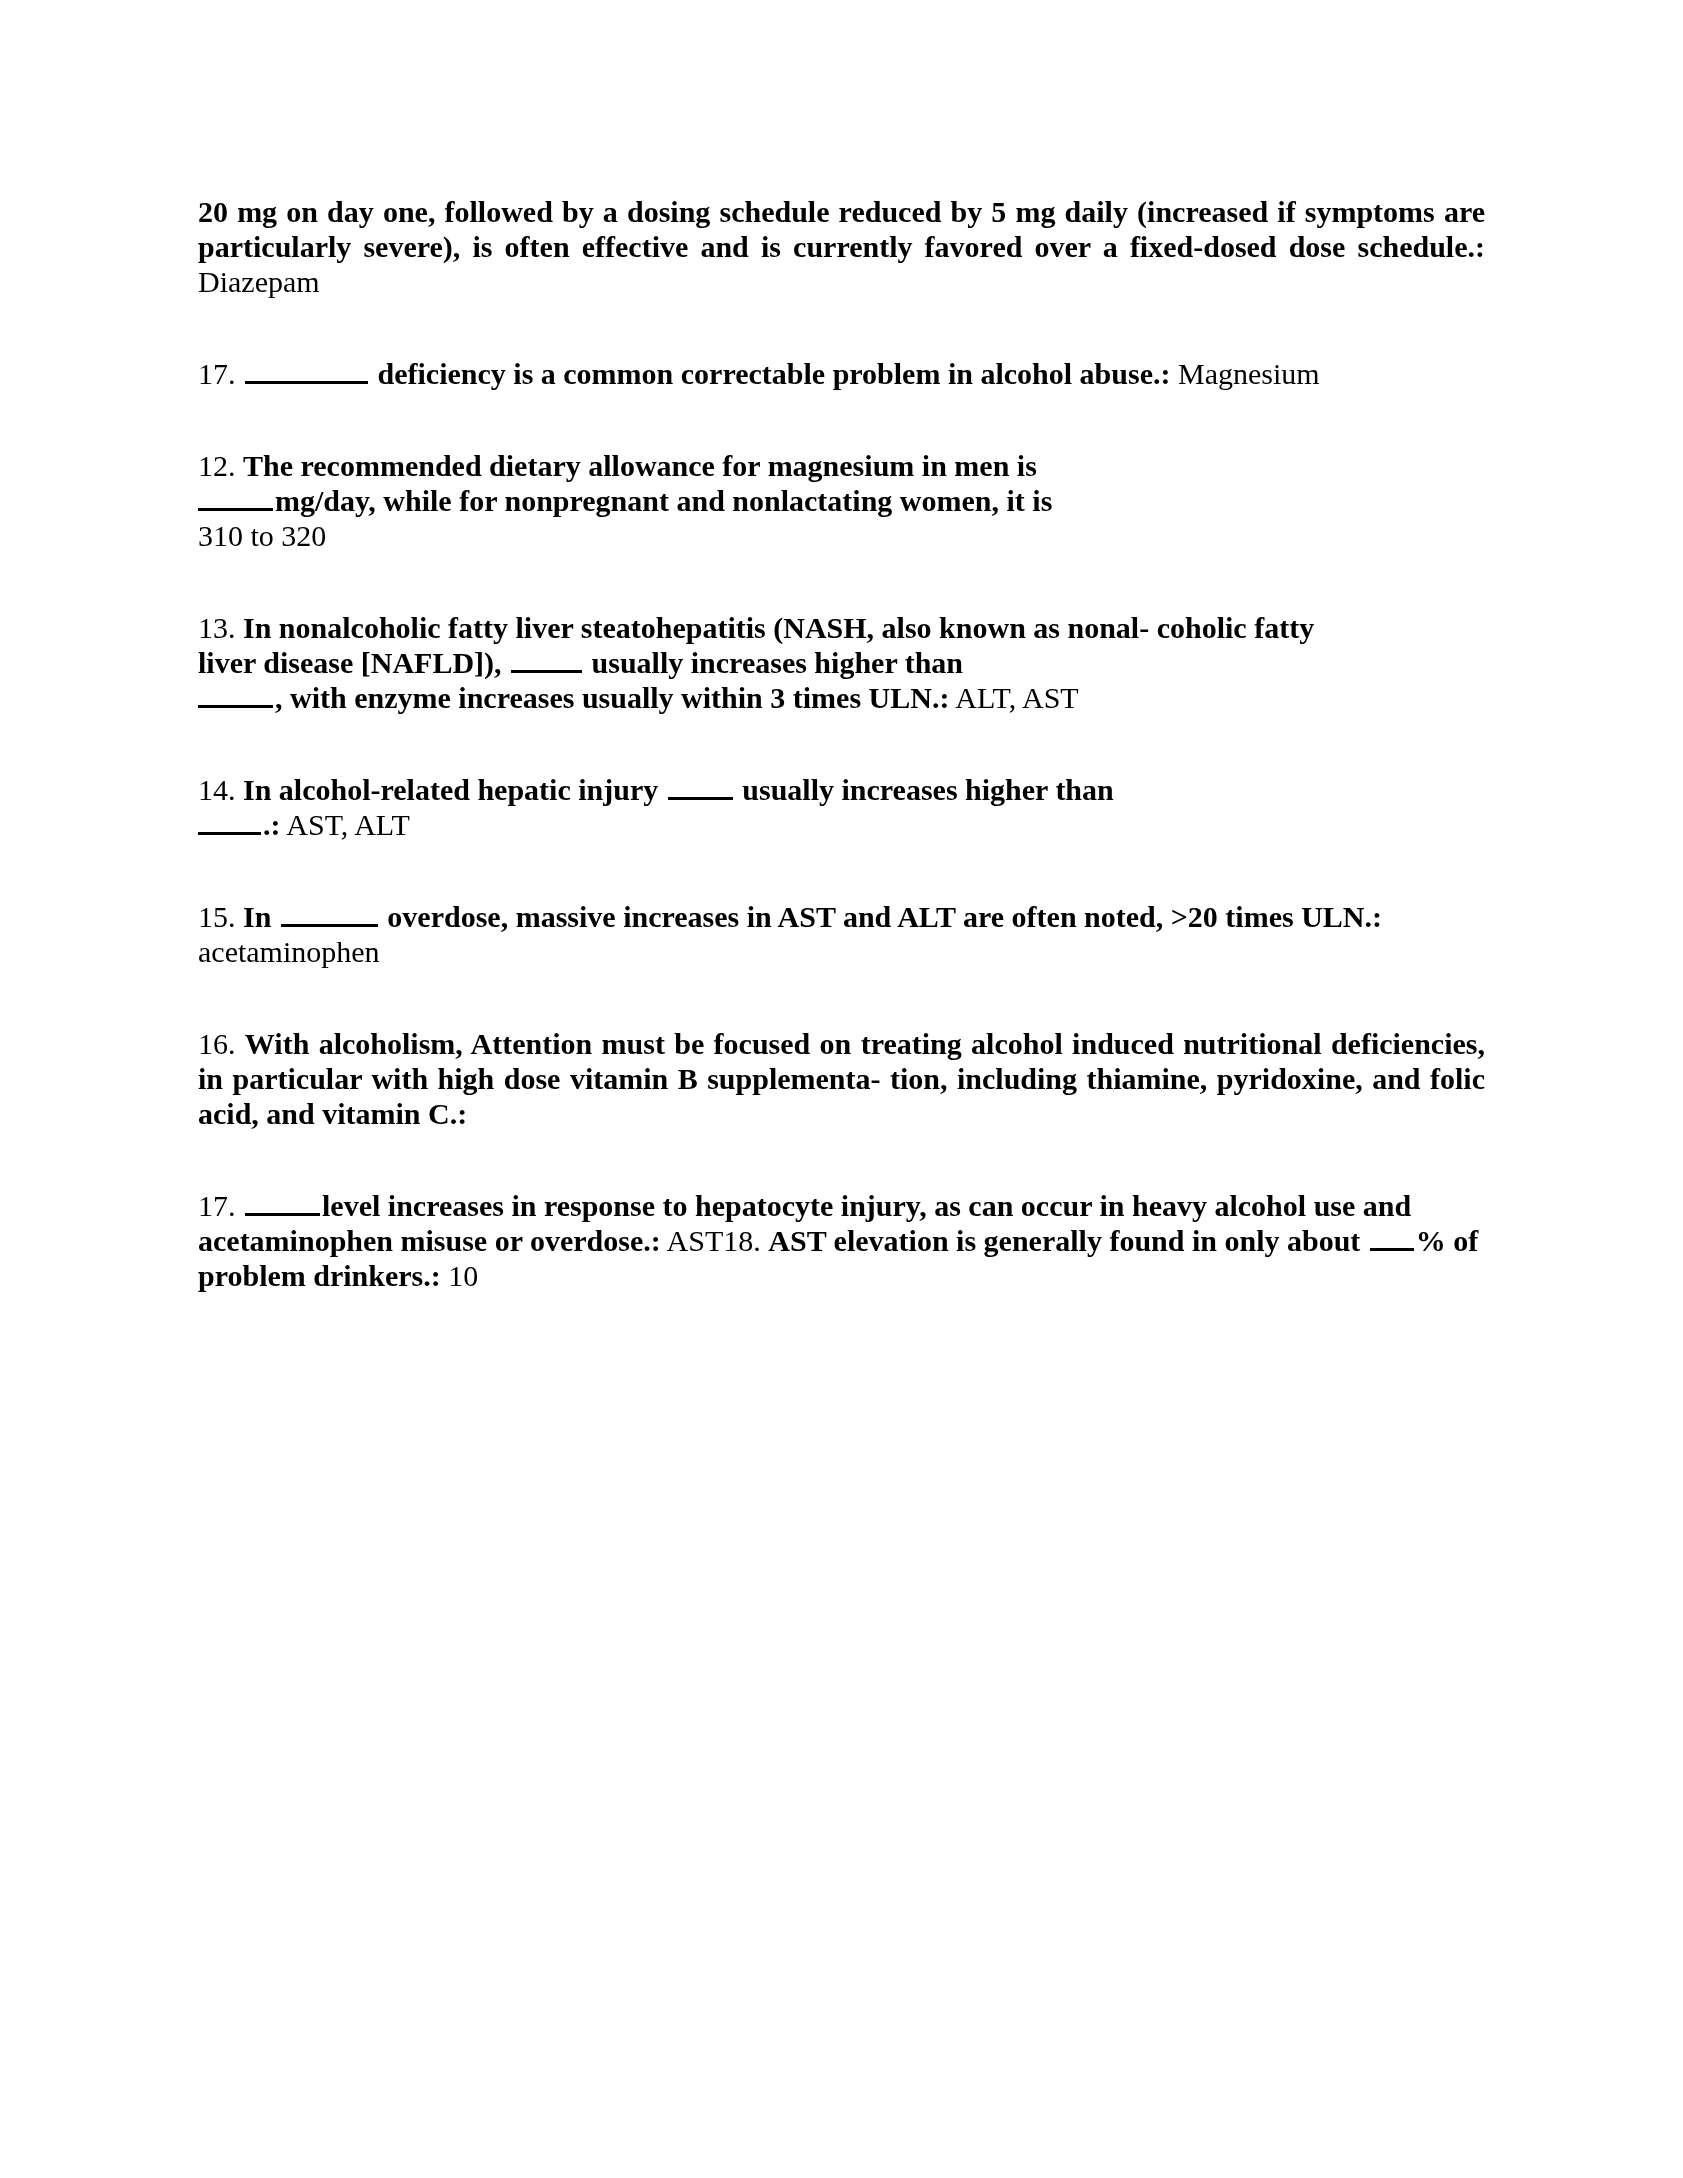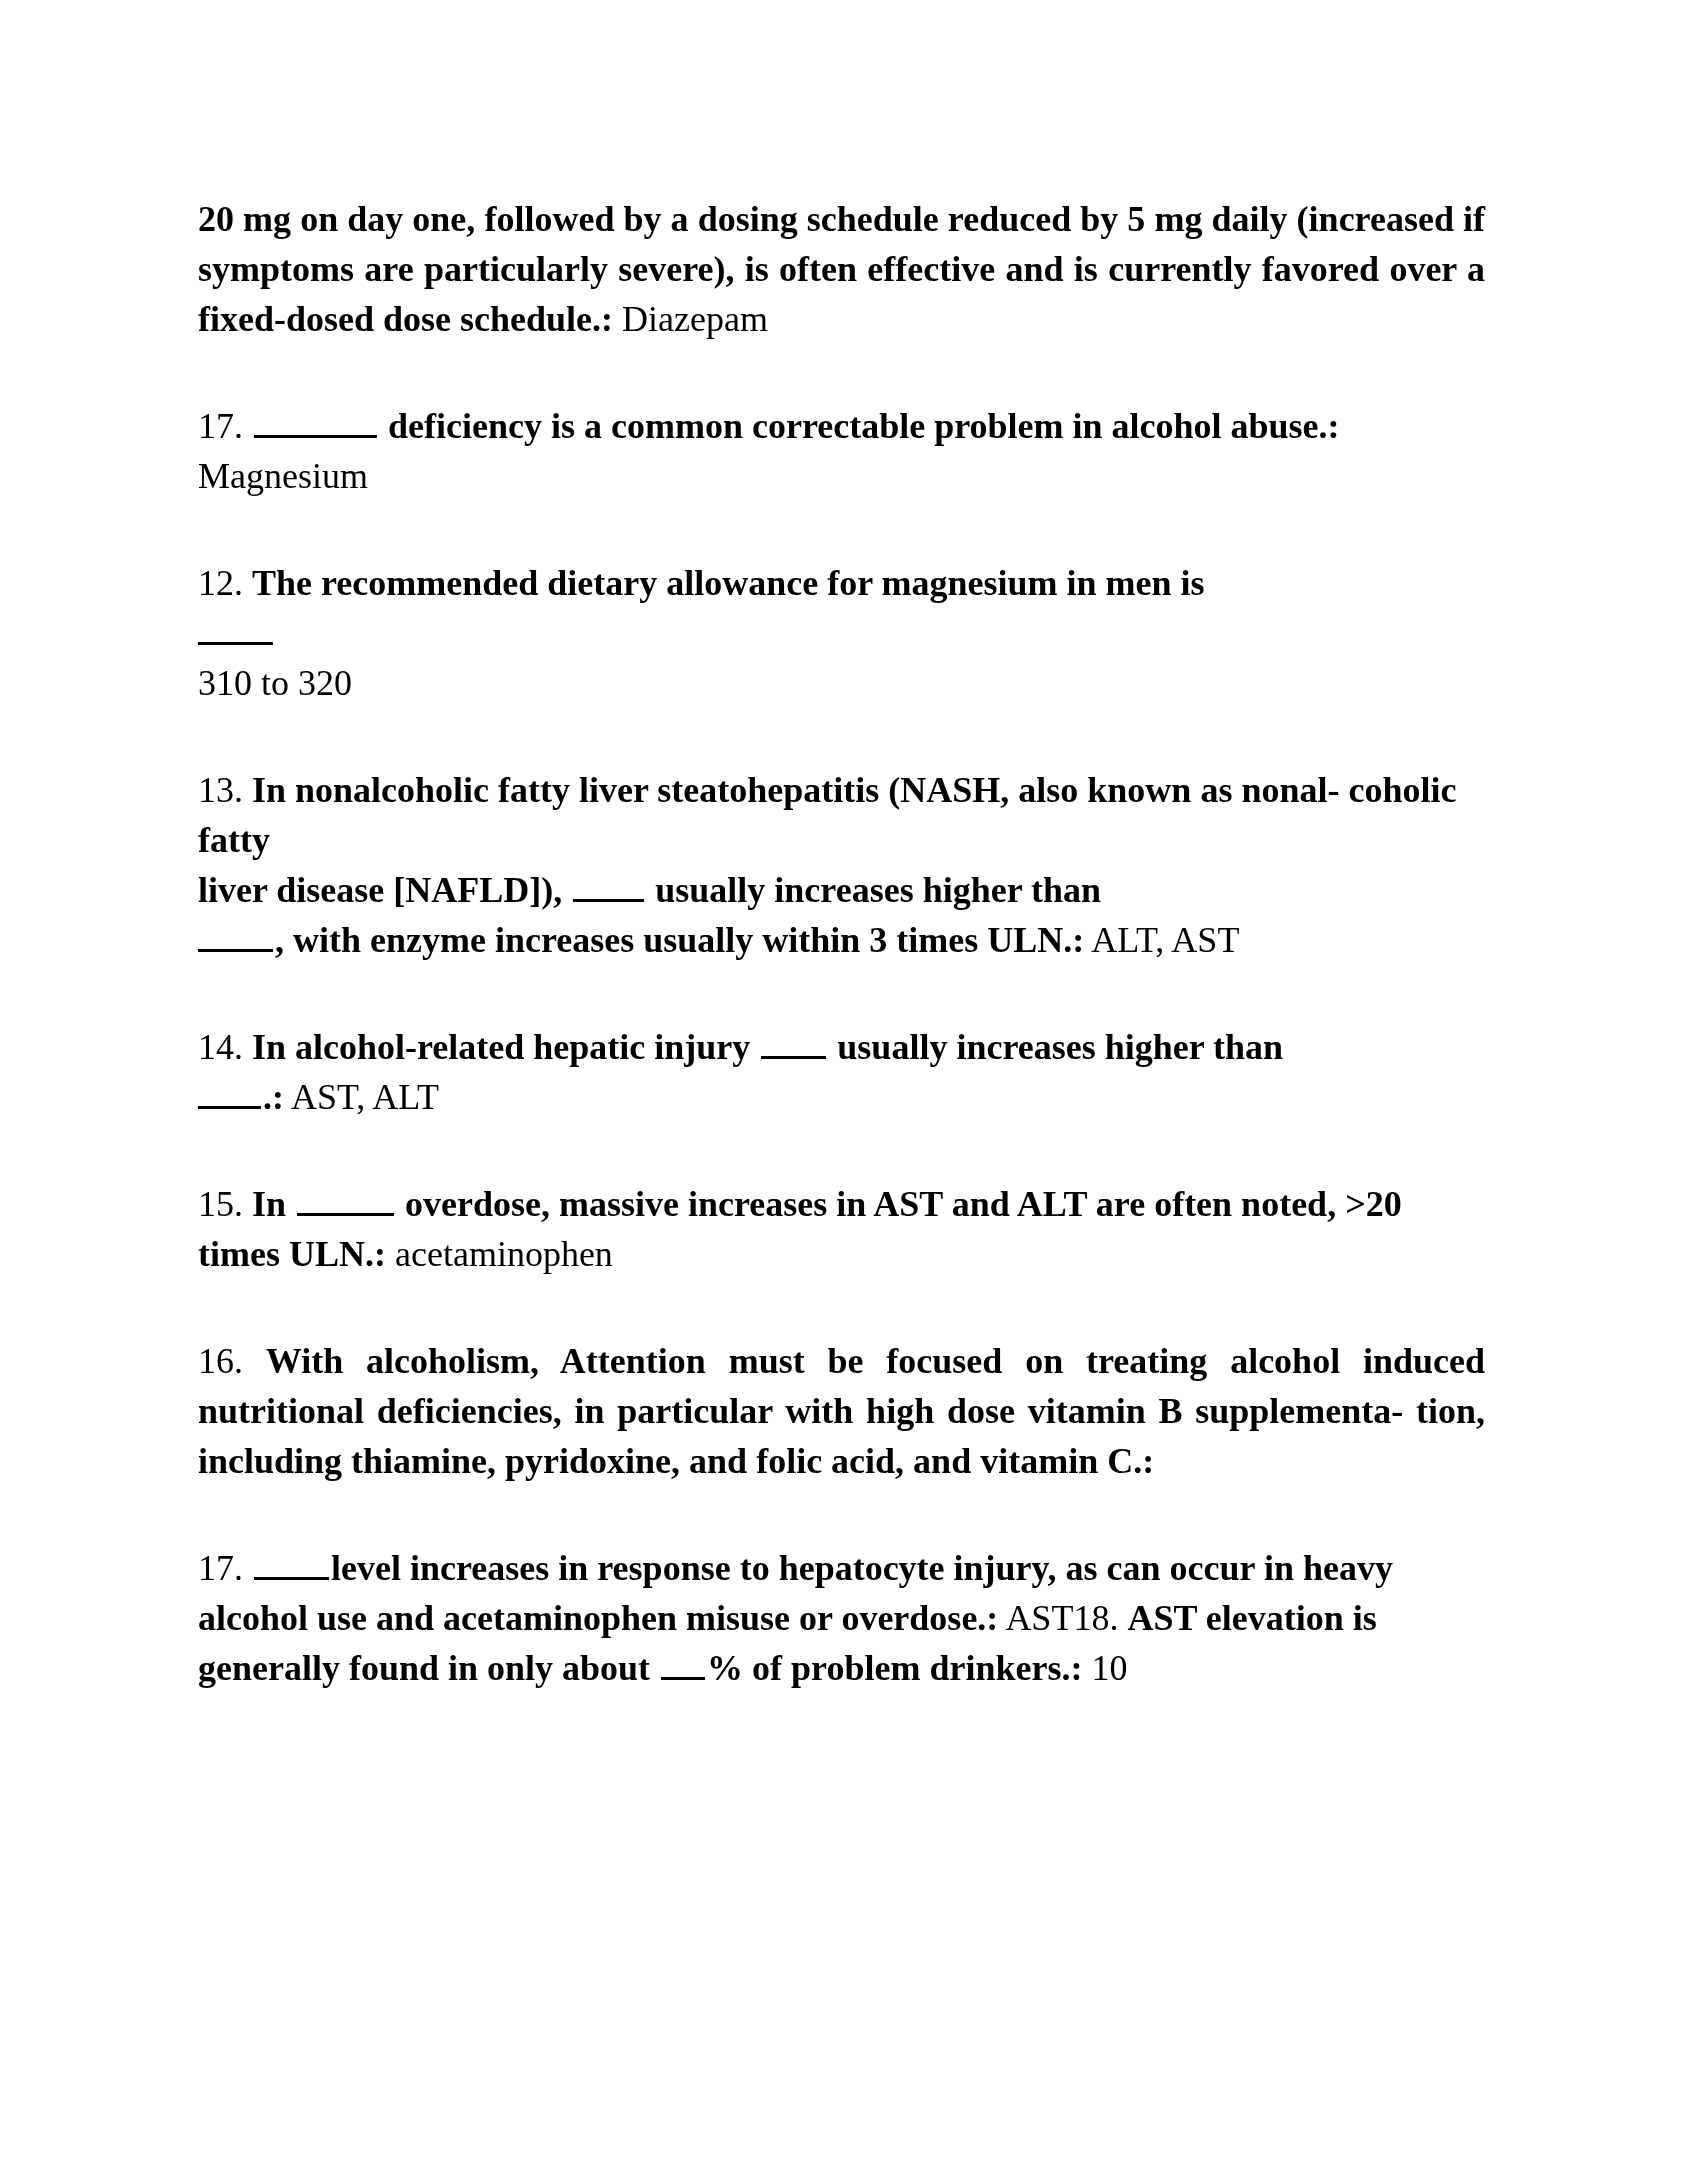--- a/index.html
+++ b/index.html
@@ -15,22 +15,22 @@
       font-family: "Liberation Serif", "DejaVu Serif", serif;
       color: #000000;
     }
     .page {
       position: absolute;
       left: 198px;
       top: 194px;
       width: 1287px;
     }
     .block {
-      font-size: 36px;
-      line-height: 50px;
+      font-size: 30px;
+      line-height: 35px;
       margin: 0 0 57px 0;
     }
     .justify {
       text-align: justify;
       text-align-last: left;
     }
     b, .q {
       font-weight: bold;
       text-align: right;
     }
@@ -65,21 +65,21 @@
     <b>deficiency is a common correctable problem in alcohol abuse.:</b>
     <span class="a">Magnesium</span>
   </p>
 
   <p class="block">
     <span class="line">
       <span class="num">12.</span>
       <b>The recommended dietary allowance for magnesium in men is</b>
     </span>
     <span class="line">
-      <span class="blank" style="width:75px;margin-left:0"></span>
+      <span class="blank" style="width:75px;margin-left:0"></span><b>mg/day, while for nonpregnant and nonlactating women, it is</b>
     </span>
     <span class="line a">310 to 320</span>
   </p>
 
   <p class="block">
     <span class="line">
       <span class="num">13.</span>
       <b>In nonalcoholic fatty liver steatohepatitis (NASH, also known as nonal- coholic fatty</b>
     </span>
     <span class="line">

